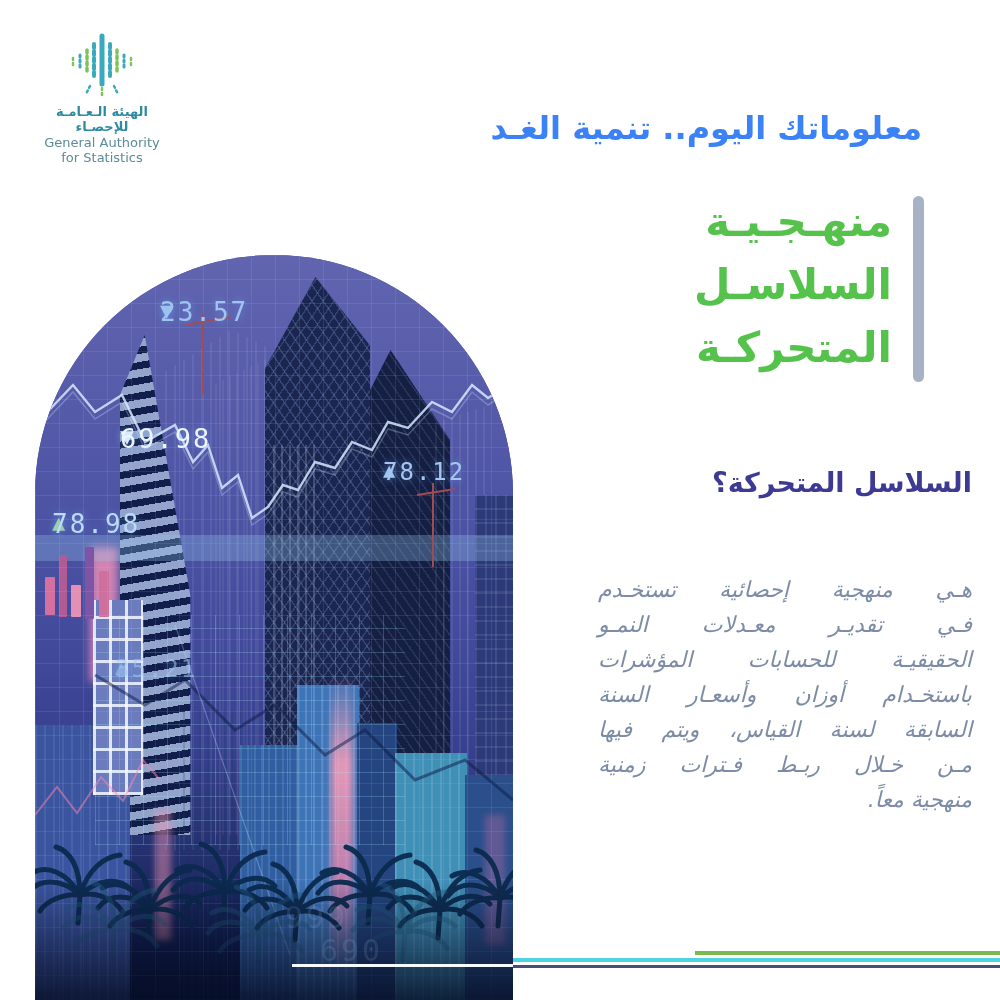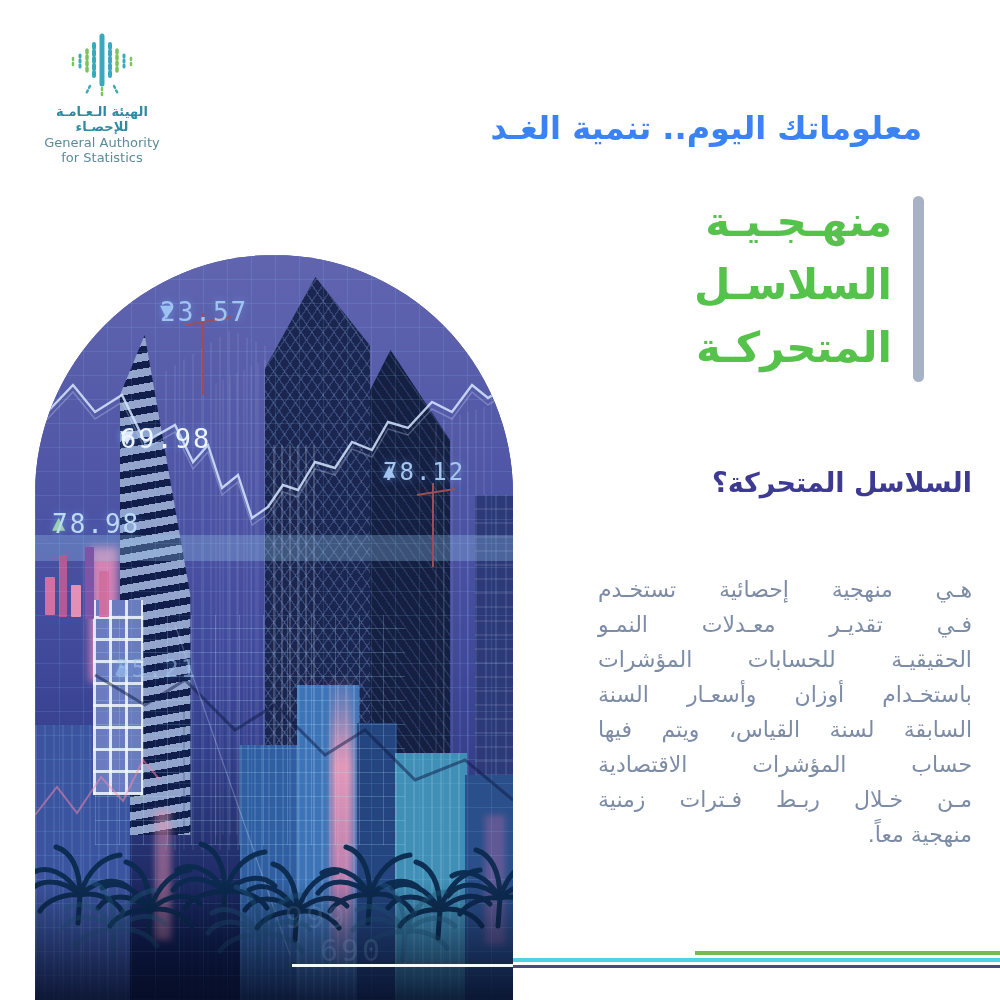--- a/index.html
+++ b/index.html
@@ -25,21 +25,21 @@
   .title-vbar{
     position:absolute;left:913px;top:196px;width:11px;height:186px;
     background:#a7b2c6;border-radius:6px;
   }
   .question{
     position:absolute;right:28px;top:464px;direction:rtl;text-align:right;
     font-size:27px;font-weight:bold;color:#3d3a93;line-height:38px;
   }
   .paragraph{
     position:absolute;right:28px;top:572px;width:374px;direction:rtl;
-    font-size:22px;color:#7d8ca6;line-height:35px;font-weight:500;
+    font-size:22px;color:#7d8ca6;line-height:35px;font-weight:500;font-style:italic;
   }
   .para-line{text-align:justify;text-align-last:justify;}
   .paragraph .para-line:last-child{text-align-last:right;}
   
   .arch{
     position:absolute;left:35px;top:255px;width:478px;height:745px;
     border-radius:239px 239px 0 0;overflow:hidden;background:#3f4a9e;
   }
   .arch *{position:absolute;}
   .sky{inset:0;background:linear-gradient(180deg,#6165b0 0%,#565ba9 20%,#4b52a3 38%,#424a9c 52%,#37418f 66%,#25306f 80%,#0f1b4a 94%,#0a1540 100%);}
@@ -177,21 +177,20 @@
     <div class="question-line" style="">السلاسل المتحركة؟</div>
   </div>
 
 <div class="paragraph">
 
 <div class="para-line" style="">هـي منهجية إحصائية تستخـدم</div>
     <div class="para-line" style="">فـي تقديـر معـدلات النمـو</div>
     <div class="para-line" style="">الحقيقيـة للحسابات المؤشرات</div>
     <div class="para-line" style="">باستخـدام أوزان وأسعـار السنة</div>
     <div class="para-line" style="">السابقة لسنة القياس، ويتم فيها</div>
-    <div class="para-line" style="">حساب المؤشرات الاقتصادية</div>
     <div class="para-line" style="">مـن خـلال ربـط فـترات زمنية</div>
     <div class="para-line" style="">منهجية معاً.</div>
   </div>
 
 <div class="arch">
   <div class="sky"></div>
 
   <div class="b b-left-dark"></div>
   <div class="b b-zigzag"></div>
   <div class="b b-mid-left"></div>

